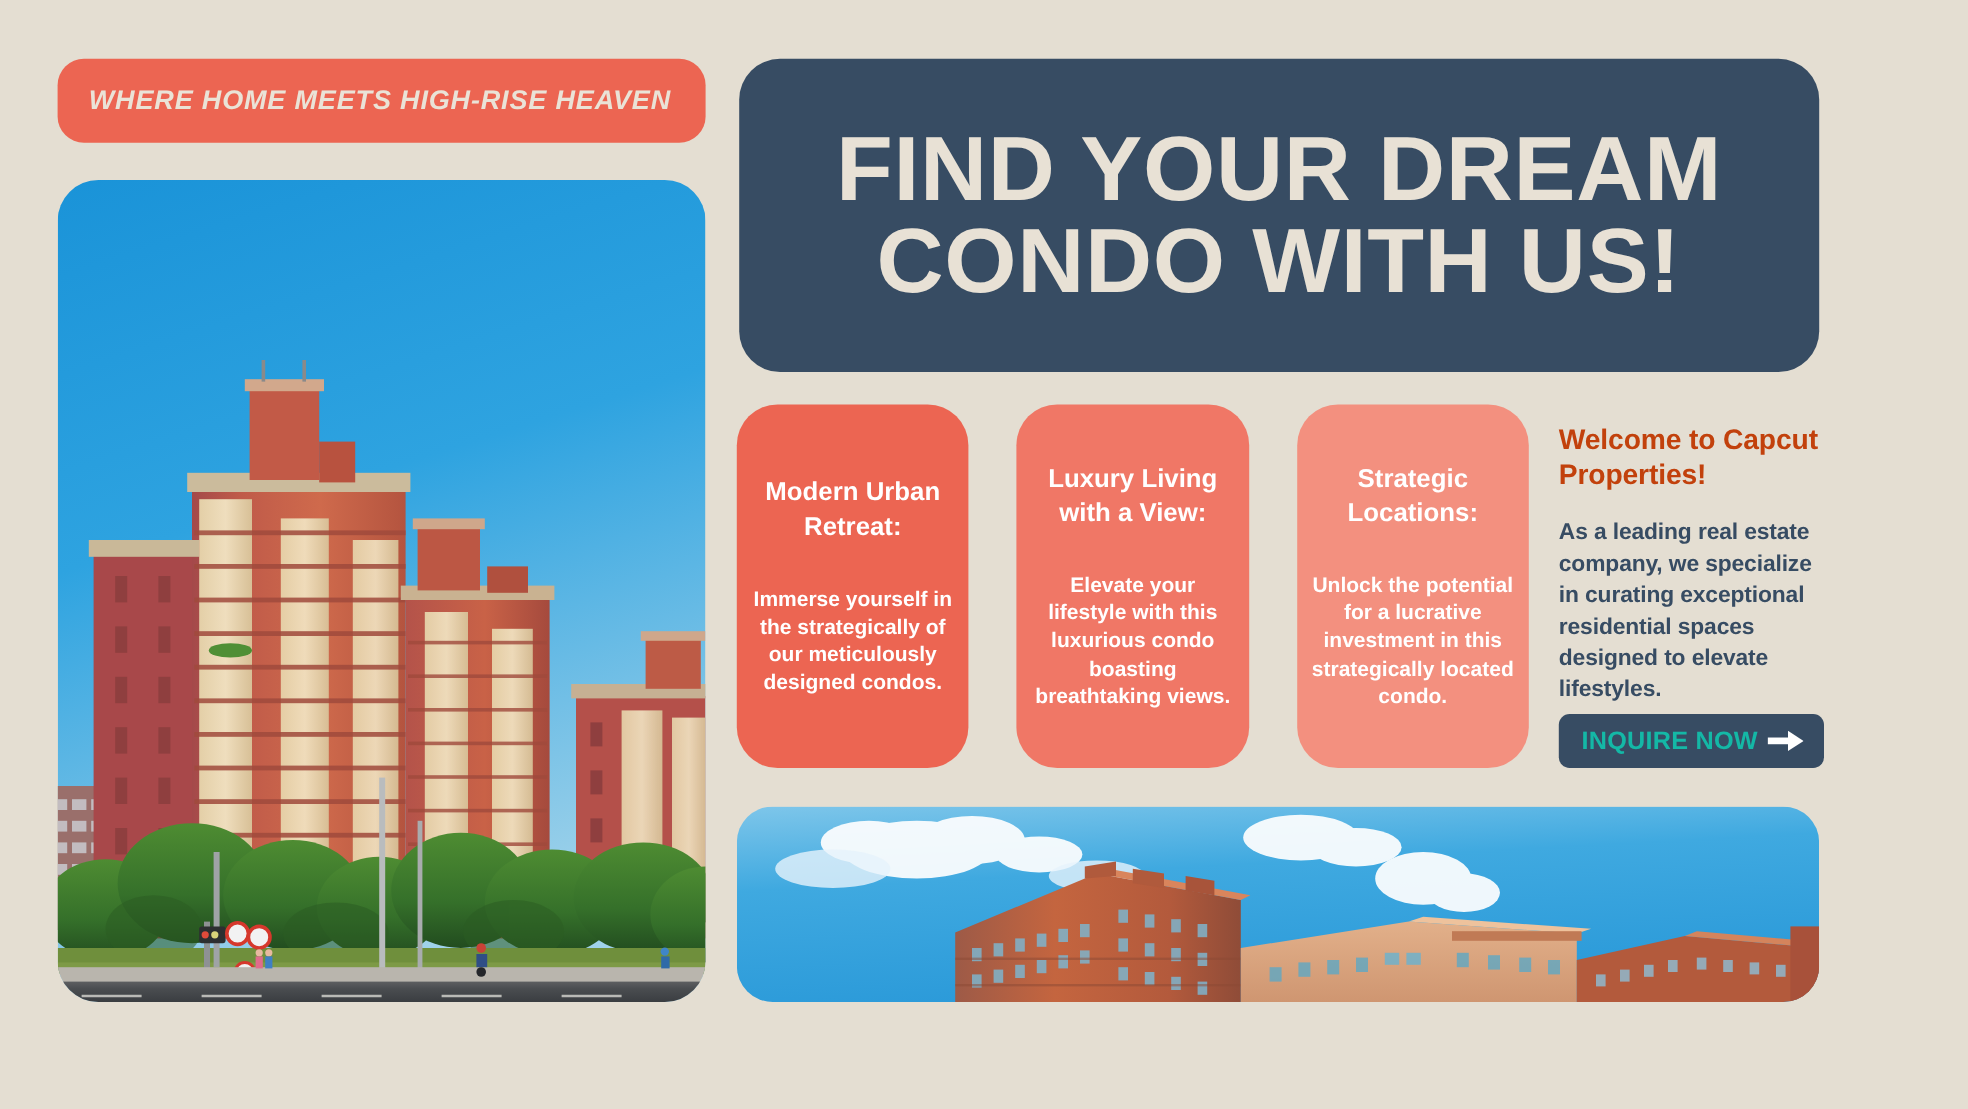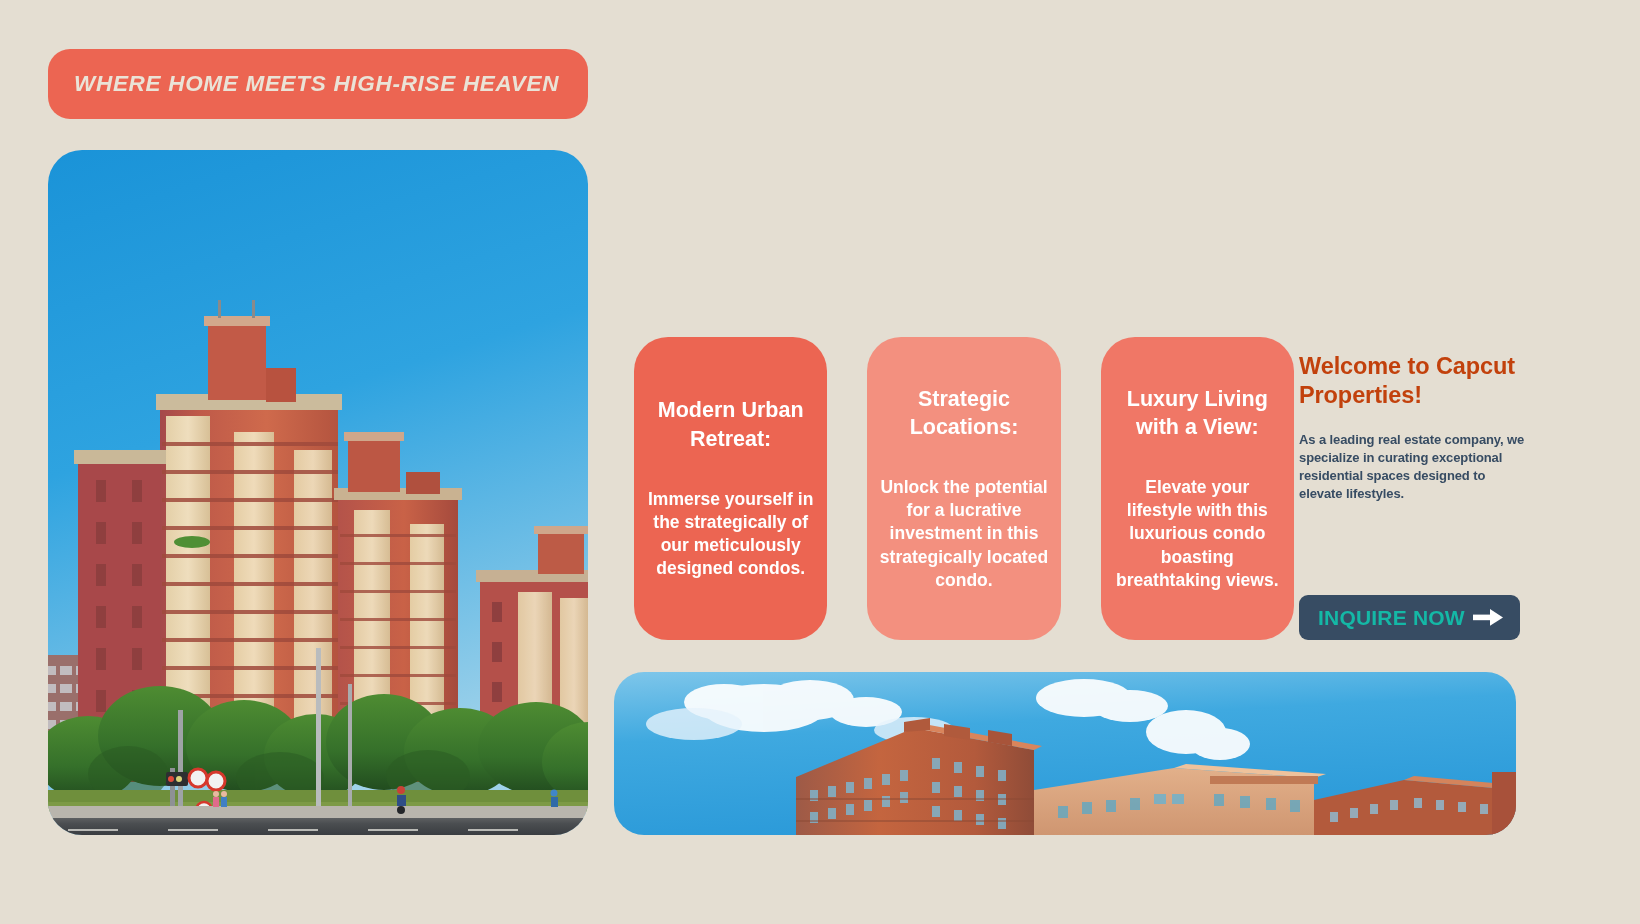--- a/index.html
+++ b/index.html
@@ -81,21 +81,20 @@
 
   
   .cards-row {
     position: absolute;
     left: 614px;
     top: 337px;
     width: 660px;
     height: 303px;
     display: flex;
     gap: 40px;
-    margin-left: 20px;
   }
   .feature-card {
     width: 201px;
     height: 303px;
     border-radius: 34px;
     padding: 14px 12px;
     display: flex;
     flex-direction: column;
     align-items: center;
     justify-content: center;
@@ -128,21 +127,21 @@
   }
   .welcome-heading {
     color: #c2410c;
     font-size: 23.5px;
     font-weight: bold;
     line-height: 1.22;
     letter-spacing: -0.1px;
   }
   .welcome-body {
     color: #374c63;
-    font-size: 13px;
+    font-size: 19px;
     font-weight: bold;
     line-height: 1.38;
     margin-top: 22px;
     letter-spacing: -0.1px;
   }
 
   .cta-button {
     position: absolute;
     left: 1299px;
     top: 595px;
@@ -391,33 +390,37 @@
         <rect x="349" y="645" width="9" height="11" fill="#2f4e86"></rect>
         <circle cx="353" cy="660" r="4" fill="#24262a"></circle>
       </g>
       <g>
         <circle cx="506" cy="643" r="3.5" fill="#3f86c8"></circle>
         <rect x="503" y="647" width="7" height="10" fill="#2f6aa8"></rect>
       </g>
     </svg>
   </div>
 
+  <div class="headline-panel">
+    <div class="headline-line">FIND YOUR DREAM</div>
+    <div class="headline-line">CONDO WITH US!</div>
+  </div>
 
   <div class="cards-row">
     <div class="feature-card tone-1">
       <div class="card-title">Modern Urban Retreat:</div>
       <div class="card-body">Immerse yourself in the strategically of our meticulously designed condos.</div>
     </div>
+    <div class="feature-card tone-2">
+      <div class="card-title">Luxury Living with a View:</div>
+      <div class="card-body">Elevate your lifestyle with this luxurious condo boasting breathtaking views.</div>
+    </div>
     <div class="feature-card tone-3">
       <div class="card-title">Strategic Locations:</div>
       <div class="card-body">Unlock the potential for a lucrative investment in this strategically located condo.</div>
-    </div>
-    <div class="feature-card tone-2">
-      <div class="card-title">Luxury Living with a View:</div>
-      <div class="card-body">Elevate your lifestyle with this luxurious condo boasting breathtaking views.</div>
     </div>
   </div>
 
   <div class="welcome-col">
     <div class="welcome-heading">Welcome to Capcut Properties!</div>
     <div class="welcome-body">As a leading real estate company, we specialize in curating exceptional residential spaces designed to elevate lifestyles.</div>
   </div>
 
   <button class="cta-button">
     <span class="cta-label">INQUIRE NOW</span>

